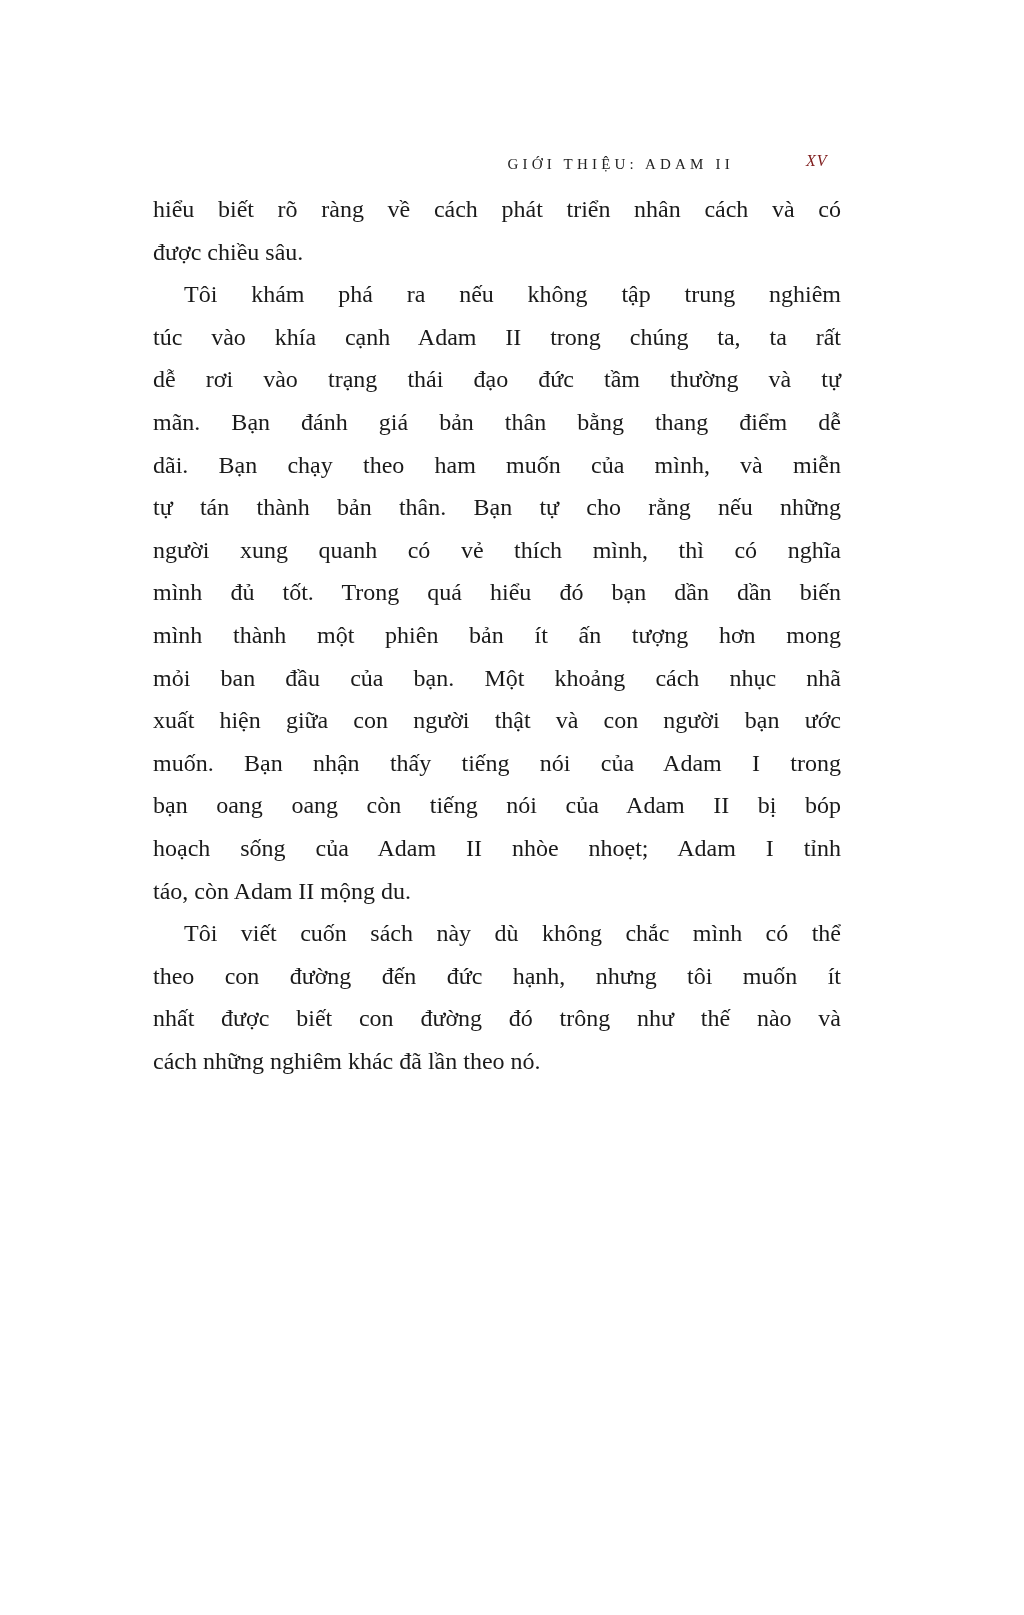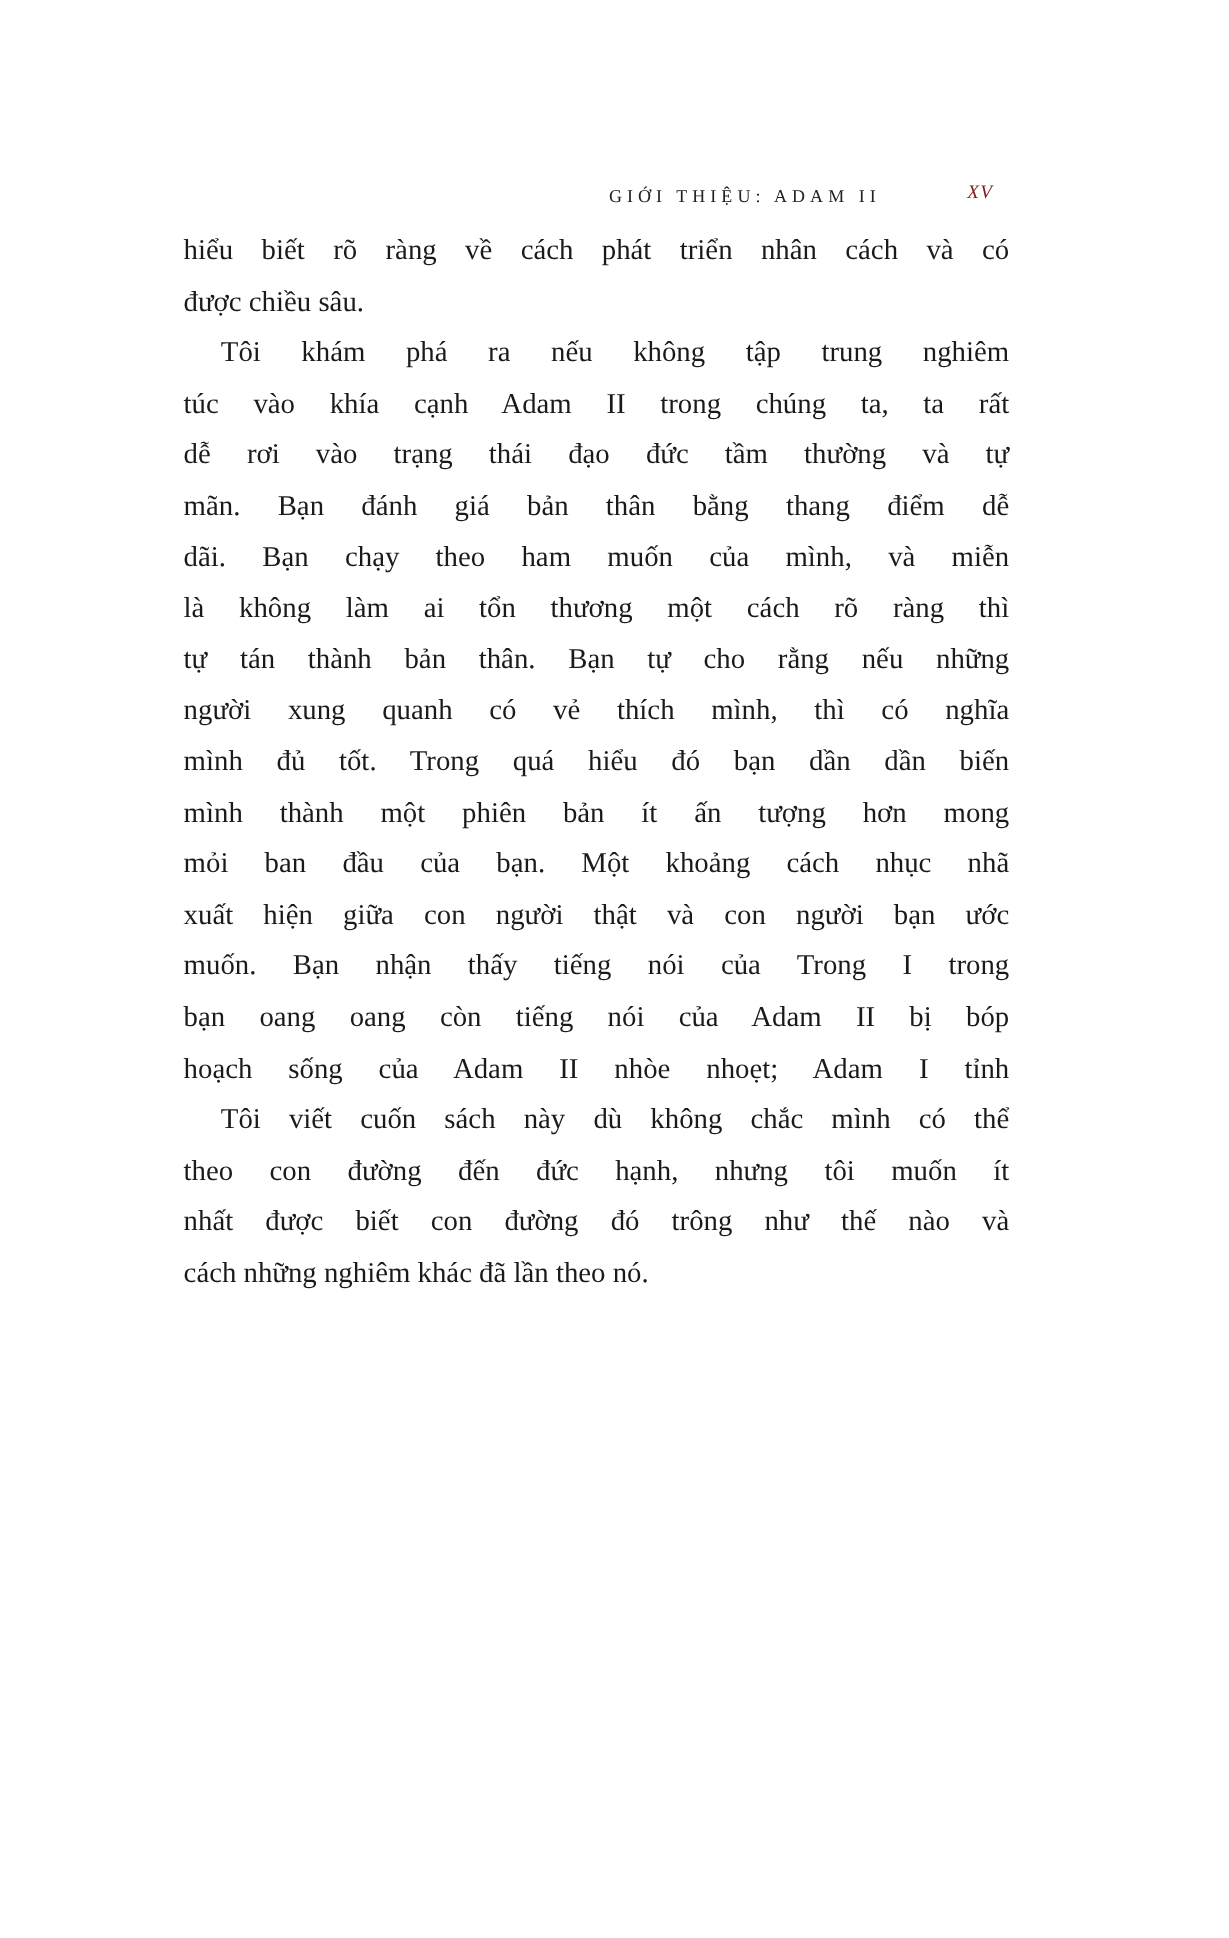--- a/index.html
+++ b/index.html
@@ -77,30 +77,30 @@
     <span class="line">hiểu biết rõ ràng về cách phát triển nhân cách và có</span>
     <span class="line last">được chiều sâu.</span>
   </div>
 
   <div>
     <span class="line indent">Tôi khám phá ra nếu không tập trung nghiêm</span>
     <span class="line">túc vào khía cạnh Adam II trong chúng ta, ta rất</span>
     <span class="line">dễ rơi vào trạng thái đạo đức tầm thường và tự</span>
     <span class="line">mãn. Bạn đánh giá bản thân bằng thang điểm dễ</span>
     <span class="line">dãi. Bạn chạy theo ham muốn của mình, và miễn</span>
-    <span class="line">là không làm ai tổn thương một cách rõ ràng thì</span>
     <span class="line">tự tán thành bản thân. Bạn tự cho rằng nếu những</span>
     <span class="line">người xung quanh có vẻ thích mình, thì có nghĩa</span>
     <span class="line">mình đủ tốt. Trong quá hiểu đó bạn dần dần biến</span>
     <span class="line">mình thành một phiên bản ít ấn tượng hơn mong</span>
     <span class="line">mỏi ban đầu của bạn. Một khoảng cách nhục nhã</span>
     <span class="line">xuất hiện giữa con người thật và con người bạn ước</span>
-    <span class="line">muốn. Bạn nhận thấy tiếng nói của Trong I trong</span>
+    <span class="line">muốn. Bạn nhận thấy tiếng nói của Adam I trong</span>
     <span class="line">bạn oang oang còn tiếng nói của Adam II bị bóp</span>
     <span class="line">hoạch sống của Adam II nhòe nhoẹt; Adam I tỉnh</span>
+    <span class="line last">táo, còn Adam II mộng du.</span>
   </div>
 
   <div>
     <span class="line indent">Tôi viết cuốn sách này dù không chắc mình có thể</span>
     <span class="line">theo con đường đến đức hạnh, nhưng tôi muốn ít</span>
     <span class="line">nhất được biết con đường đó trông như thế nào và</span>
     <span class="line last">cách những nghiêm khác đã lần theo nó.</span>
   </div>
 </div>
 

